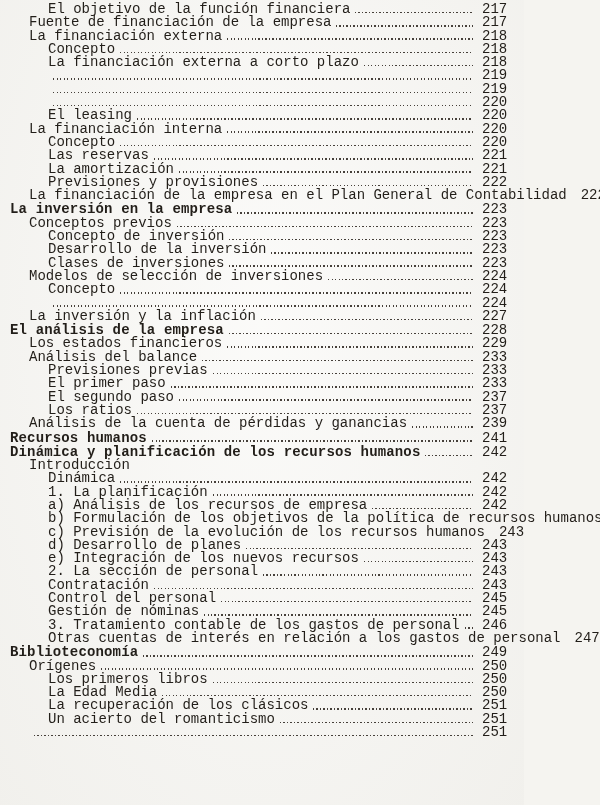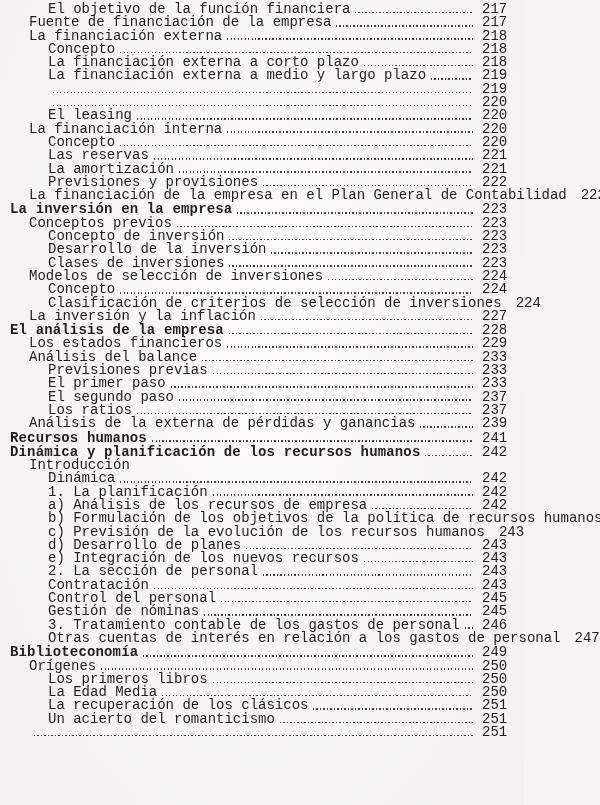--- a/index.html
+++ b/index.html
@@ -80,21 +80,20 @@
         <span class="label">Concepto</span>
         <span class="leader"></span>
         <span class="pagenum">218</span>
       </div>
       <div class="row lvl2">
         <span class="label">La financiación externa a corto plazo</span>
         <span class="leader"></span>
         <span class="pagenum">218</span>
       </div>
       <div class="row lvl2">
-        <span class="label">La financiación externa a medio y largo plazo</span>
         <span class="leader"></span>
         <span class="pagenum">219</span>
       </div>
       <div class="row lvl2">
         <span class="leader"></span>
         <span class="pagenum">219</span>
       </div>
       <div class="row lvl2">
         <span class="leader"></span>
         <span class="pagenum">220</span>
@@ -163,21 +162,20 @@
         <span class="label">Modelos de selección de inversiones</span>
         <span class="leader"></span>
         <span class="pagenum">224</span>
       </div>
       <div class="row lvl2">
         <span class="label">Concepto</span>
         <span class="leader"></span>
         <span class="pagenum">224</span>
       </div>
       <div class="row lvl2">
-        <span class="label">Clasificación de criterios de selección de inversiones</span>
         <span class="leader"></span>
         <span class="pagenum">224</span>
       </div>
       <div class="row lvl1">
         <span class="label">La inversión y la inflación</span>
         <span class="leader"></span>
         <span class="pagenum">227</span>
       </div>
       <div class="row lvl0 bold gap">
         <span class="label">El análisis de la empresa</span>
@@ -208,21 +206,21 @@
         <span class="label">El segundo paso</span>
         <span class="leader"></span>
         <span class="pagenum">237</span>
       </div>
       <div class="row lvl2">
         <span class="label">Los ratios</span>
         <span class="leader"></span>
         <span class="pagenum">237</span>
       </div>
       <div class="row lvl1">
-        <span class="label">Análisis de la externa de pérdidas y ganancias</span>
+        <span class="label">Análisis de la cuenta de pérdidas y ganancias</span>
         <span class="leader"></span>
         <span class="pagenum">239</span>
       </div>
       <div class="row lvl0 bold gap">
         <span class="label">Recursos humanos</span>
         <span class="leader"></span>
         <span class="pagenum">241</span>
       </div>
       <div class="row lvl0 bold gap">
         <span class="label">Dinámica y planificación de los recursos humanos</span>

